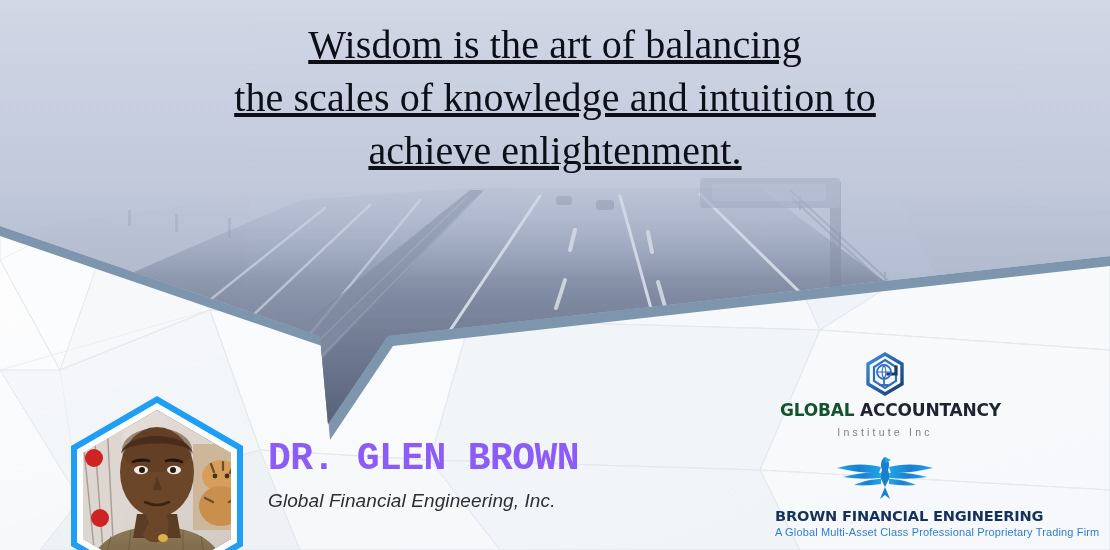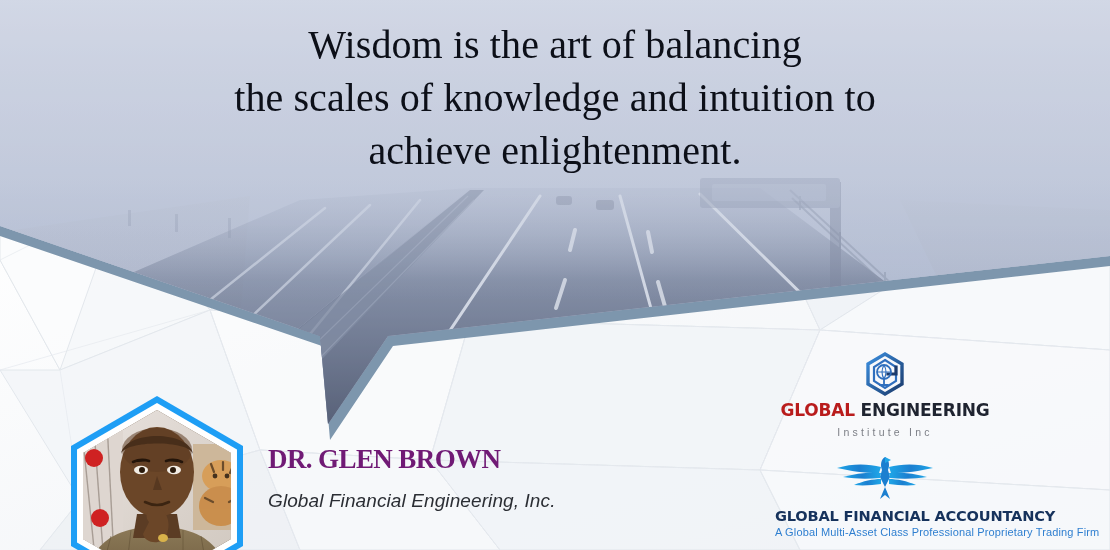--- a/index.html
+++ b/index.html
@@ -50,20 +50,21 @@
   .quote {
     position:absolute; left:0; top:18px; width:1110px;
     text-align:center;
     font-family:"Liberation Serif","DejaVu Serif",serif;
     font-size:40px;
     line-height:53px;
     color:#0c0f18;
     letter-spacing:0.1px;
     white-space:pre-line;
     z-index:6;
+    text-decoration:underline;
   }
 
   
   .portrait {
     position:absolute; left:57px; top:396px; width:200px; height:200px;
     z-index:8;
   }
   .portrait .frame {
     position:absolute; inset:0;
     -webkit-clip-path: polygon(50% 0%, 93% 25%, 93% 75%, 50% 100%, 7% 75%, 7% 25%);
@@ -84,43 +85,43 @@
     clip-path: polygon(50% 0%, 93% 25%, 93% 75%, 50% 100%, 7% 75%, 7% 25%);
     border-radius:26px;
     overflow:hidden;
     background:#6d5740;
   }
   .portrait .photo svg { position:absolute; inset:0; width:100%; height:100%; display:block; }
 
   
   .nameblock { position:absolute; left:268px; top:438px; z-index:8; width:430px; }
   .person-name {
-    font-family:Liberation Serif, serif;
-    font-size:27px; font-weight:700; letter-spacing:-0.6px;
-    color:#701a75; line-height:42px; white-space:nowrap;
+    font-family:Liberation Mono, monospace;
+    font-size:38px; font-weight:700; letter-spacing:-0.6px;
+    color:#8b5cf6; line-height:42px; white-space:nowrap;
   }
   .person-titles {
     margin-top:8px;
     font-family:"Liberation Sans",sans-serif;
     font-style:italic;
     font-size:19px; line-height:25px;
     color:#2b2e34;
     letter-spacing:0.1px;
   }
   .person-titles div { white-space:nowrap; }
 
   
   .logo-gai { position:absolute; left:780px; top:352px; width:210px; z-index:8; text-align:center; }
   .logo-gai .emblem { width:44px; height:44px; margin:0 auto 4px; display:block; }
   .logo-gai .wordmark {
     font-family:"DejaVu Sans","Liberation Sans",sans-serif;
     font-size:17px; font-weight:700; letter-spacing:-0.2px;
     line-height:20px; white-space:nowrap;
   }
-  .logo-gai .w-blue { color:#b91c1c; }
+  .logo-gai .w-blue { color:#14532d; }
   .logo-gai .w-dark { color:#1f2430; }
   .logo-gai .sub {
     font-family:"Liberation Sans",sans-serif;
     font-size:10.5px; color:#7c7f86; letter-spacing:3.2px;
     margin-top:6px; white-space:nowrap;
   }
 
   .logo-gfe { position:absolute; left:775px; top:455px; width:220px; z-index:8; text-align:center; }
   .logo-gfe .emblem { width:104px; height:50px; margin:0 auto 2px; display:block; }
   .logo-gfe .wordmark {
@@ -371,21 +372,21 @@
       </defs>
       <polygon points="22,2 39,12 39,32 22,42 5,32 5,12" fill="none" stroke="url(#hexg)" stroke-width="3.4"></polygon>
       <polygon points="22,8 33,15 33,29 22,36 11,29 11,15" fill="none" stroke="#2f6fbe" stroke-width="2.2"></polygon>
       <path d="M33,15 L33,22 L25,22" fill="none" stroke="#1b3a6b" stroke-width="3.2" stroke-linecap="square"></path>
       <circle cx="21" cy="20" r="7" fill="none" stroke="#2f6fbe" stroke-width="1.8"></circle>
       <path d="M14,20 h14 M21,13 q4,7 0,14 M21,13 q-4,7 0,14" stroke="#2f6fbe" stroke-width="1.1" fill="none"></path>
       <path d="M21,27 L21,33 M17,33 h8" stroke="#2f6fbe" stroke-width="1.8" stroke-linecap="round" fill="none"></path>
     </svg>
     <div class="wordmark">
       <span class="w-blue">GLOBAL</span>
-      <span class="w-dark">ENGINEERING</span>
+      <span class="w-dark">ACCOUNTANCY</span>
     </div>
     <div class="sub">Institute Inc</div>
   </div>
 
   <div class="logo-gfe">
     <svg class="emblem" viewBox="0 0 104 50">
       <defs>
         <linearGradient id="eg" x1="0" y1="0" x2="1" y2="0">
           <stop offset="0%" stop-color="#1fa7e8"></stop>
           <stop offset="50%" stop-color="#1b7fd0"></stop>
@@ -400,17 +401,17 @@
       <path d="M48,12 C36,9 20,8 4,13 C18,16 30,18 46,18 Z" fill="url(#eg)"></path>
       <path d="M48,18 C37,17 23,18 10,22 C23,24 35,24 47,23 Z" fill="url(#eg)"></path>
       <path d="M48,24 C40,24 30,26 21,30 C31,31 40,30 48,29 Z" fill="url(#eg)"></path>
 
       <path d="M56,12 C68,9 84,8 100,13 C86,16 74,18 58,18 Z" fill="url(#eg)"></path>
       <path d="M56,18 C67,17 81,18 94,22 C81,24 69,24 57,23 Z" fill="url(#eg)"></path>
       <path d="M56,24 C64,24 74,26 83,30 C73,31 64,30 56,29 Z" fill="url(#eg)"></path>
 
       <path d="M52,32 L47,44 L52,40 L57,44 Z" fill="#1b7fd0"></path>
     </svg>
-    <div class="wordmark">GLOBAL FINANCIAL ACCOUNTANCY</div>
+    <div class="wordmark">BROWN FINANCIAL ENGINEERING</div>
     <div class="tagline">A Global Multi-Asset Class Professional Proprietary Trading Firm</div>
   </div>
 
 </div>
 
 </body></html>

